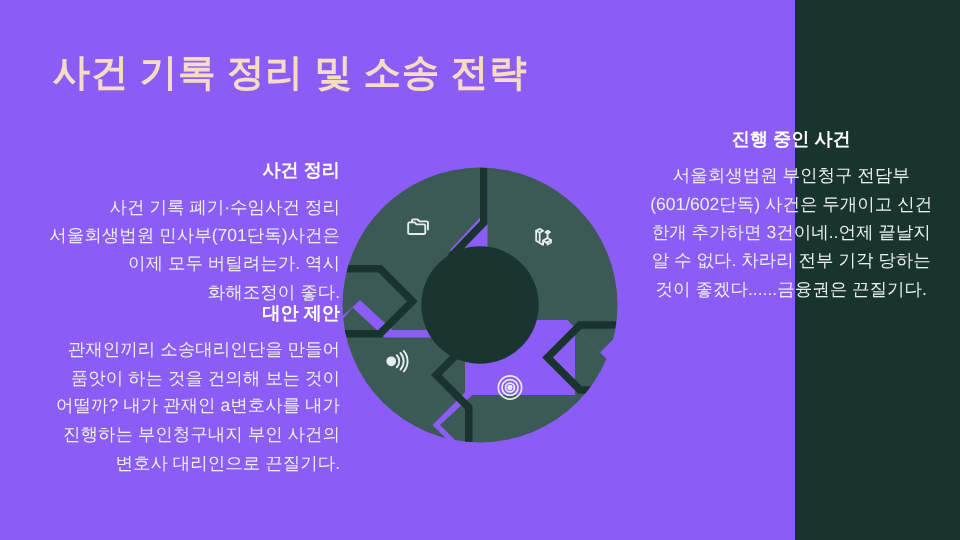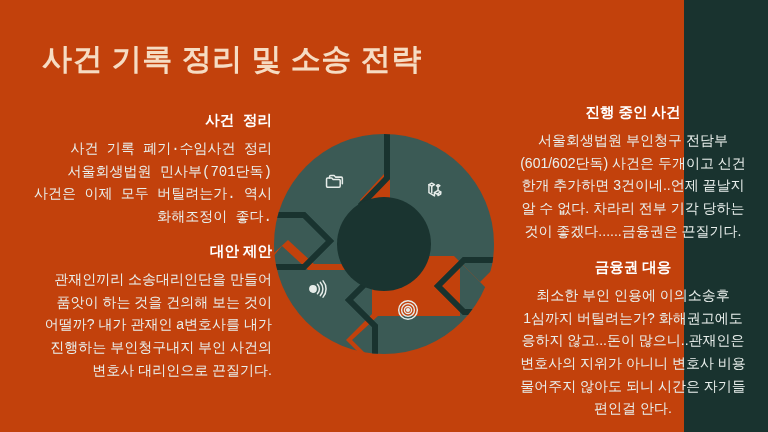--- a/index.html
+++ b/index.html
@@ -9,23 +9,23 @@
   body {
     width: 768px;
     height: 432px;
     overflow: hidden;
     background: #19332f;
     font-family: "Liberation Sans", "DejaVu Sans", sans-serif;
     -webkit-font-smoothing: antialiased;
   }
   .slide {
     position: relative;
-    width: 684px;
+    width: 636px;
     height: 432px;
-    background: #c2410c;
+    background: #8b5cf6;
     box-sizing: border-box;
   }
 
   
   .slide-title {
     position: absolute;
     left: 42px;
     top: 40px;
     width: 560px;
     font-size: 30px;
@@ -58,21 +58,21 @@
 
   .block.left {
     left: 34px;
     text-align: right;
   }
   .block.right {
     left: 514px;
     text-align: center;
   }
 
-  #block-case-organize { top: 112px; font-family: Liberation Mono, monospace; }
+  #block-case-organize { top: 128px; }
   #block-alternative   { top: 242px; }
   #block-ongoing       { top: 103px; }
   #block-financial     { top: 258px; }
 
   
   .diagram {
     position: absolute;
     left: 274px;
     top: 134px;
     width: 220px;
@@ -121,24 +121,20 @@
   <div class="block left" id="block-alternative">
     <div class="block-title">대안 제안</div>
     <div class="block-body">관재인끼리 소송대리인단을 만들어 품앗이 하는 것을 건의해 보는 것이 어떨까? 내가 관재인 a변호사를 내가 진행하는 부인청구내지 부인 사건의 변호사 대리인으로 끈질기다.</div>
   </div>
 
   <div class="block right" id="block-ongoing">
     <div class="block-title">진행 중인 사건</div>
     <div class="block-body">서울회생법원 부인청구 전담부(601/602단독) 사건은 두개이고 신건 한개 추가하면 3건이네..언제 끝날지 알 수 없다. 차라리 전부 기각 당하는 것이 좋겠다......금융권은 끈질기다.</div>
   </div>
 
-  <div class="block right" id="block-financial">
-    <div class="block-title">금융권 대응</div>
-    <div class="block-body">최소한 부인 인용에 이의소송후 1심까지 버틸려는가? 화해권고에도 응하지 않고...돈이 많으니..관재인은 변호사의 지위가 아니니 변호사 비용 물어주지 않아도 되니 시간은 자기들 편인걸 안다.</div>
-  </div>
 
   <div class="diagram">
     <svg viewBox="0 0 220 220" xmlns="http://www.w3.org/2000/svg" aria-hidden="true">
       <defs>
         <clipPath id="outerCircleClip">
           <circle cx="110" cy="110" r="110"></circle>
         </clipPath>
       </defs>
 
       <g clip-path="url(#outerCircleClip)">

